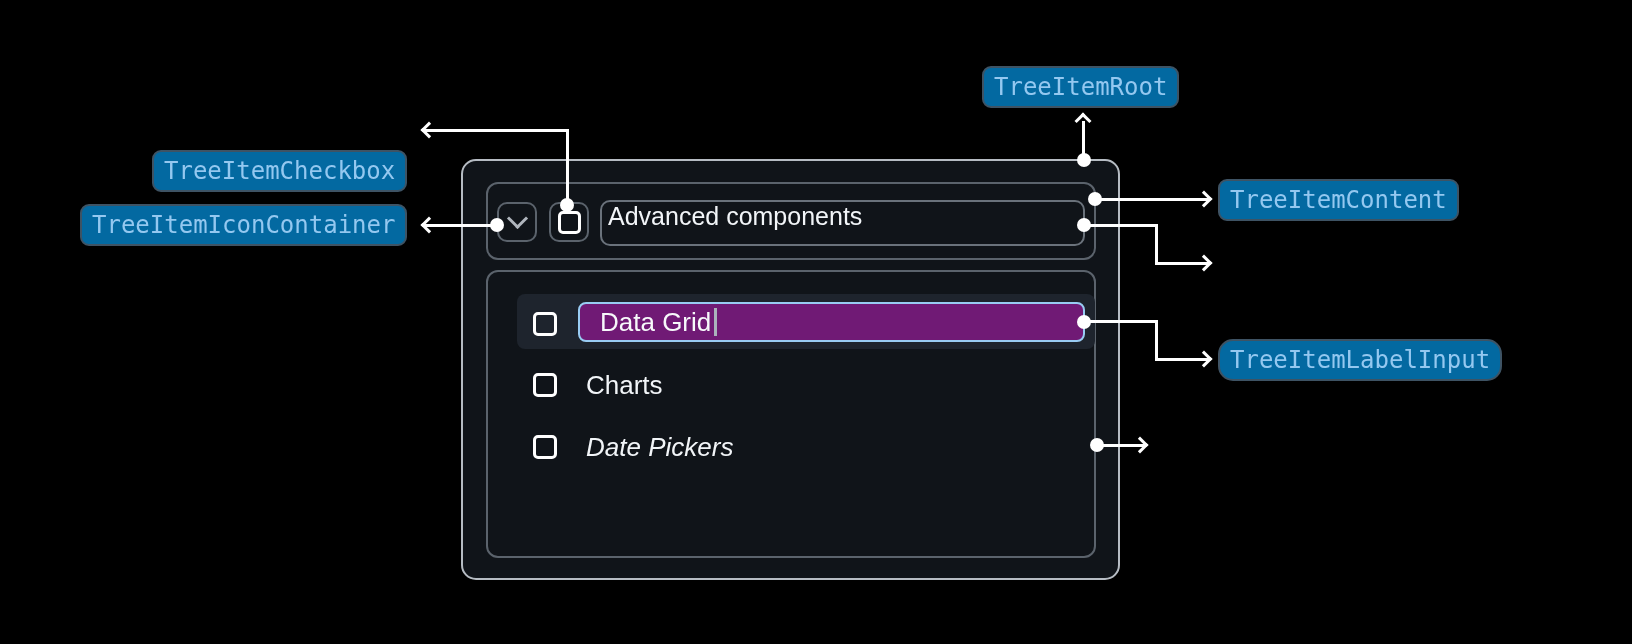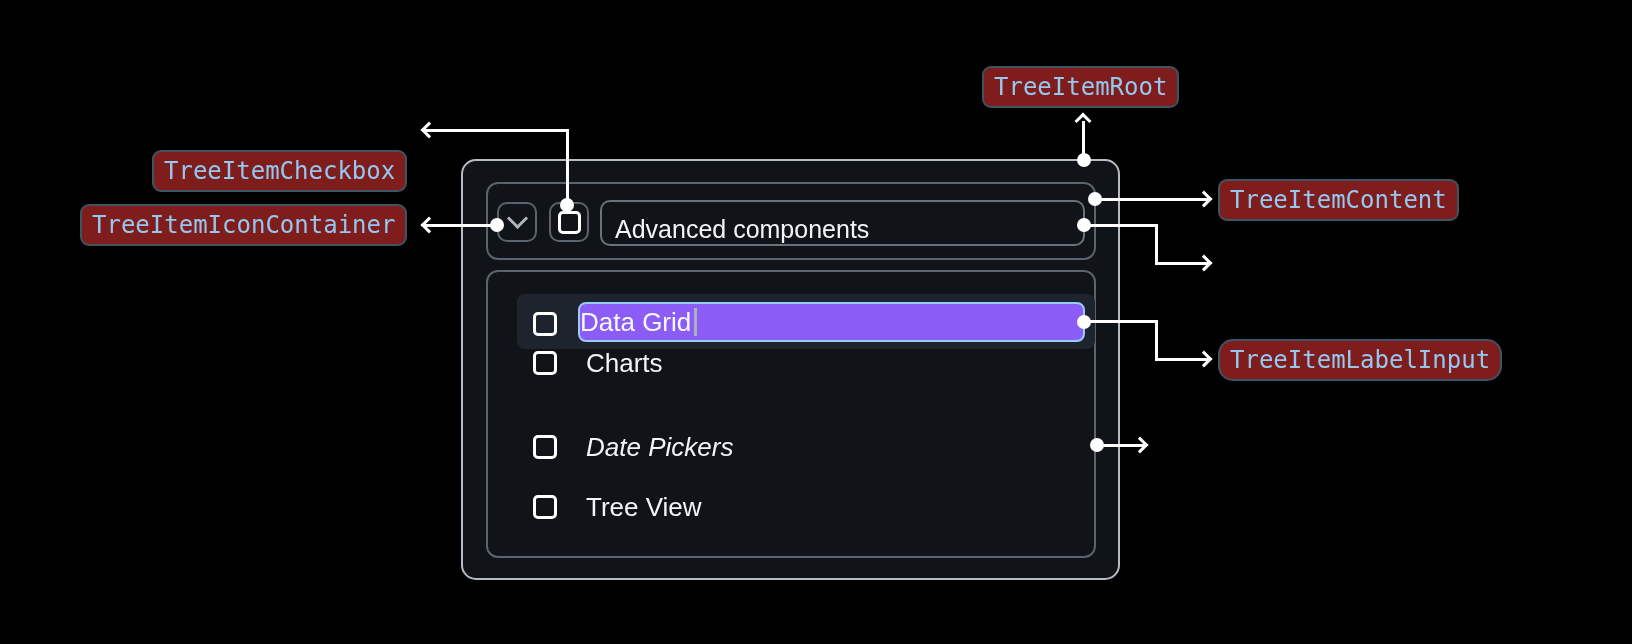--- a/index.html
+++ b/index.html
@@ -4,21 +4,21 @@
 <style>
   html,body{margin:0;padding:0;background:#000;}
   .canvas{
     position:relative;width:1632px;height:644px;background:#000;overflow:hidden;
     font-family:"Liberation Sans","DejaVu Sans",sans-serif;
   }
   
   .tag{
     position:absolute;height:42px;display:inline-flex;align-items:center;
     padding:0 10px;box-sizing:border-box;
-    background:#7f1d1d;border:2px solid #3e5364;border-radius:9px;
+    background:#0369a1;border:2px solid #3e5364;border-radius:9px;
     color:#94c8f0;font-family:"DejaVu Sans Mono","Liberation Mono",monospace;
     font-size:24px;white-space:nowrap;
   }
   
   .panel{
     position:absolute;left:461px;top:159px;width:659px;height:421px;
     box-sizing:border-box;background:#101419;border:2px solid #b6bcc3;border-radius:15px;
   }
   .content-row{
     position:absolute;left:486px;top:182px;width:610px;height:78px;
@@ -34,35 +34,35 @@
     border-right:3px solid #b0b6bd;border-bottom:3px solid #b0b6bd;
     transform:rotate(45deg);
   }
   .cb{
     display:inline-block;width:24px;height:24px;box-sizing:border-box;
     border:3px solid #ffffff;border-radius:5px;background:transparent;
   }
   .parent-input{
     position:absolute;left:600px;top:200px;width:485px;height:46px;
     box-sizing:border-box;border:2px solid #6a727b;border-radius:10px;
-    display:flex;align-items:flex-end;padding-left:13px;
+    display:flex;align-items:flex-start;padding-left:6px;
     color:#f2f5f8;font-size:25px;
   }
   .group{
     position:absolute;left:486px;top:270px;width:610px;height:288px;
     box-sizing:border-box;border:2px solid #5b636c;border-radius:12px;
   }
   .row-highlight{
     position:absolute;left:517px;top:294px;width:578px;height:55px;
     background:#1e242d;border-radius:8px;
   }
   .edit-input{
     position:absolute;left:578px;top:302px;width:507px;height:40px;
-    box-sizing:border-box;background:#8b5cf6;border:2px solid #99ccf3;border-radius:8px;
-    display:flex;align-items:center;padding-left:0;
+    box-sizing:border-box;background:#701a75;border:2px solid #99ccf3;border-radius:8px;
+    display:flex;align-items:center;padding-left:20px;
     color:#f7f9fb;font-size:26px;
   }
   .caret{
     display:inline-block;width:3px;height:28px;background:#aab2bc;margin-left:3px;
   }
   .child-row{
     position:absolute;left:533px;height:48px;display:flex;align-items:center;
   }
   .child-label{
     margin-left:29px;color:#f2f5f8;font-size:26px;white-space:nowrap;
@@ -108,34 +108,30 @@
 
   <div class="group"></div>
 
   <div class="row-highlight"></div>
   <span class="cb dg-cb"></span>
   <div class="edit-input">
     <span>Data Grid</span>
     <span class="caret"></span>
   </div>
 
-  <div class="child-row" style="top:339px;">
+  <div class="child-row" style="top:361px;">
     <span class="cb"></span>
     <span class="child-label">Charts</span>
   </div>
 
   <div class="child-row" style="top:423px;font-style:italic;">
     <span class="cb"></span>
     <span class="child-label">Date Pickers</span>
   </div>
 
-  <div class="child-row" style="top:483px;">
-    <span class="cb"></span>
-    <span class="child-label">Tree View</span>
-  </div>
 
   <div class="line" style="left:1082px;top:121px;width:3px;height:39px;"></div>
   <div class="ah ah-up" style="left:1077px;top:115px;"></div>
   <div class="dot" style="left:1077px;top:153px;"></div>
 
   <div class="line" style="left:566px;top:129px;width:3px;height:77px;"></div>
   <div class="line" style="left:424px;top:129px;width:144px;height:3px;"></div>
   <div class="ah ah-left" style="left:423px;top:124px;"></div>
   <div class="dot" style="left:560px;top:198px;"></div>
 

